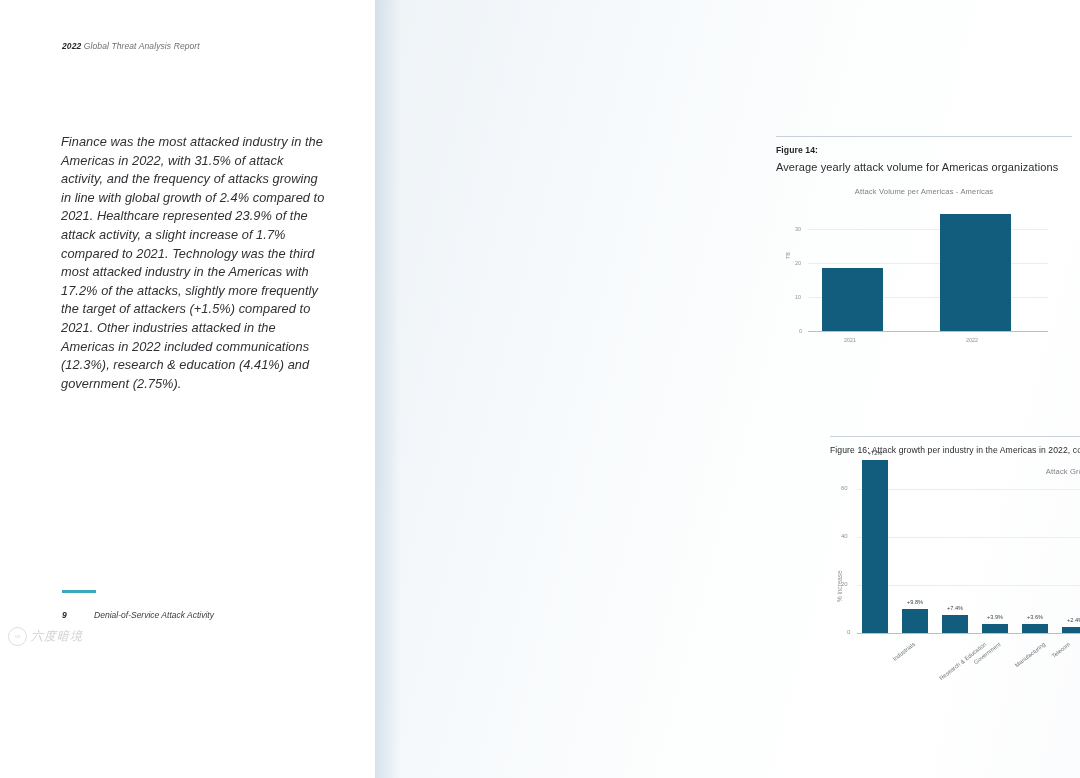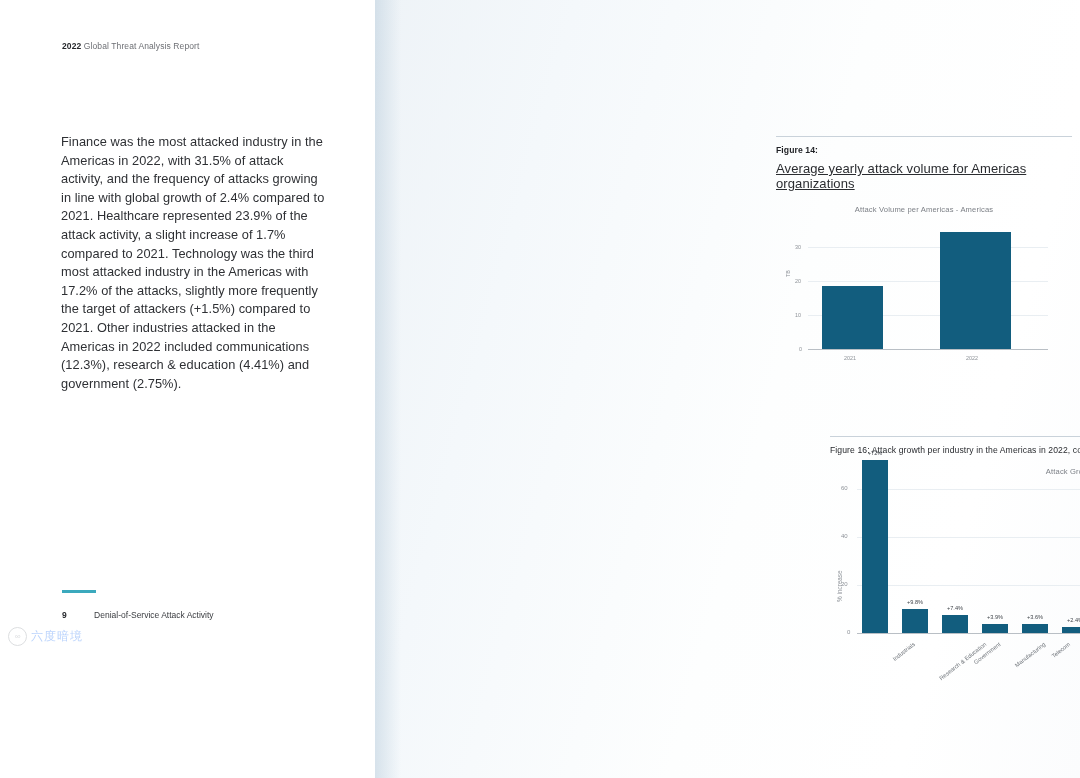--- a/index.html
+++ b/index.html
@@ -8,20 +8,21 @@
     background:#ffffff;
     font-family:"Liberation Sans", sans-serif;
     overflow:hidden;
     position:relative;
   }
   
   .page{position:absolute;inset:0;display:flex;}
   .left-page{
     width:375px;height:650px;background:#ffffff;position:relative;
     flex:0 0 375px;
+    font-style:italic;
   }
   .right-page{
     flex:1;height:778px;position:relative;
     background:linear-gradient(105deg,#eef3f7 0%,#f4f8fb 22%,#fdfefe 55%,#ffffff 80%,#fbfcfd 100%);
   }
   .right-page:before{
     content:"";position:absolute;left:0;top:0;bottom:0;width:26px;
     background:linear-gradient(90deg,rgba(190,208,222,.55),rgba(255,255,255,0));
     pointer-events:none;
   }
@@ -53,30 +54,30 @@
   
   .watermark{
     position:absolute;left:8px;bottom:4px;display:flex;align-items:center;
     gap:4px;opacity:.35;
   }
   .wm-logo{
     width:17px;height:17px;border-radius:50%;border:1.6px solid #9aa0a6;
     display:flex;align-items:center;justify-content:center;
     font-size:8px;color:#9aa0a6;
   }
-  .wm-text{font-size:12px;color:#3b82f6;letter-spacing:1px;}
+  .wm-text{font-size:12px;color:#737373;letter-spacing:1px;}
 
   
   .fig-block{position:absolute;}
   .fig-rule{height:1px;background:#c9d2da;width:100%;}
   .fig-num{
     font-size:8.6px;font-weight:700;color:#1f2125;margin-top:8px;letter-spacing:.1px;
   }
   .fig-cap{
-    font-size:13px;color:#2a2c30;margin-top:6px;letter-spacing:.1px;text-decoration:underline;
+    font-size:11px;color:#2a2c30;margin-top:6px;letter-spacing:.1px;
   }
   .fig-inline{font-size:8.6px;color:#2a2c30;margin-top:8px;letter-spacing:.1px;}
   .fig-inline b{font-weight:400;color:#1f2125;}
 
   .chart-title{
     font-size:7.6px;color:#7b7f85;text-align:center;letter-spacing:.15px;
   }
 
   
   #fig14{left:389px;top:136px;width:296px;margin-left:12px;}

